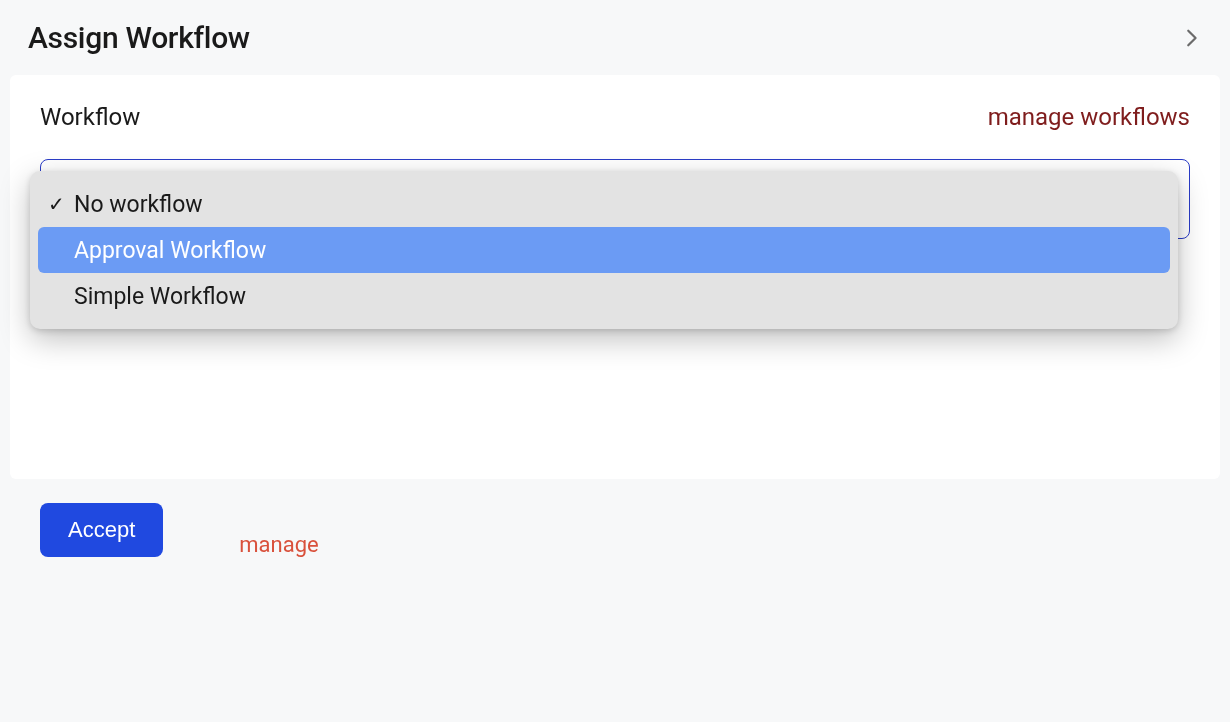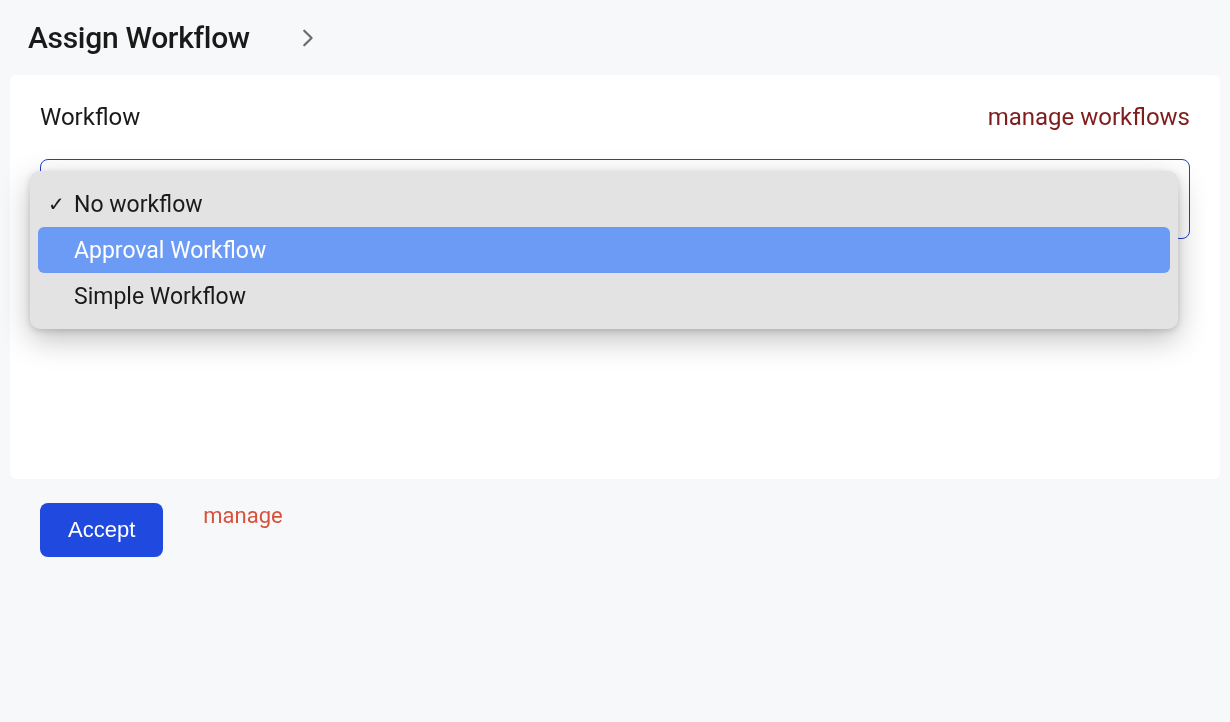--- a/index.html
+++ b/index.html
@@ -13,20 +13,21 @@
       width: 1230px;
       height: 722px;
       overflow: hidden;
     }
     .container {
       padding: 10px;
     }
     .header {
       display: flex;
       align-items: center;
+      justify-content: space-between;
       padding: 10px 18px 20px 18px;
       gap: 46px;
     }
     .page-title {
       font-size: 30px;
       font-weight: 500;
       color: #1a1a1a;
       letter-spacing: -0.3px;
     }
     .chevron-right {
@@ -105,22 +106,22 @@
     }
     .dropdown-item.highlighted {
       background: #6b9bf4;
       color: #ffffff;
     }
     .dropdown-item .item-label {
       flex: 1;
     }
     .footer {
       display: flex;
-      align-items: flex-start;
-      gap: 40px;
+      align-items: flex-end;
+      gap: 76px;
       padding: 24px 30px;
     }
     .accept-button {
       background: #2049e0;
       color: #ffffff;
       border: none;
       border-radius: 8px;
       font-size: 22px;
       font-weight: 400;
       padding: 14px 28px;

